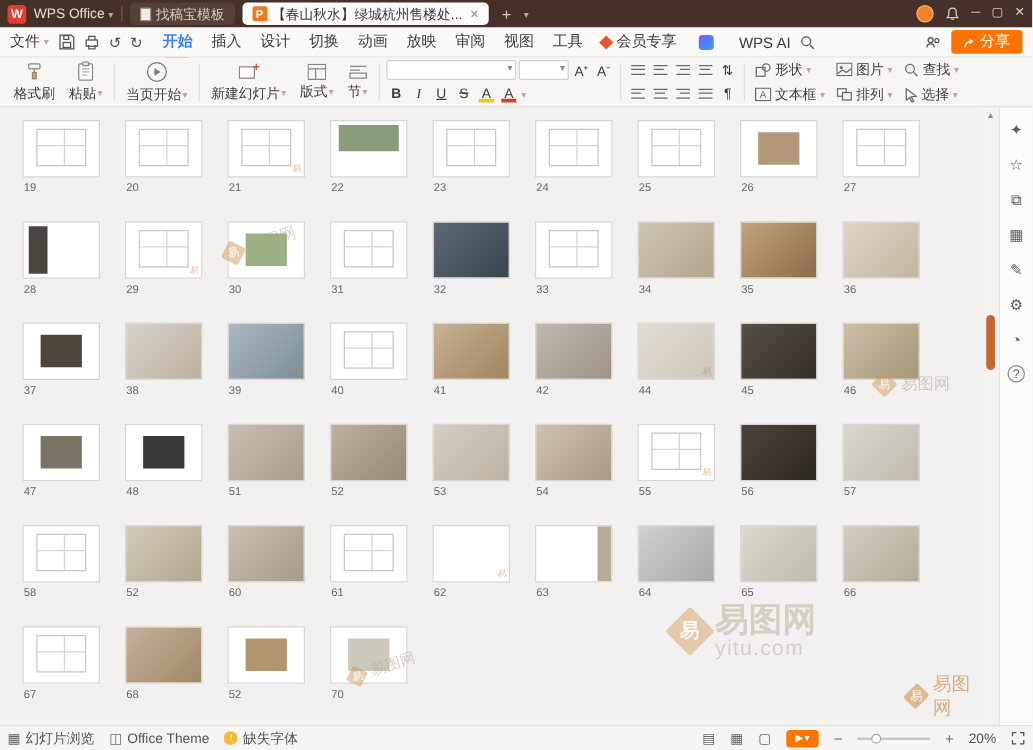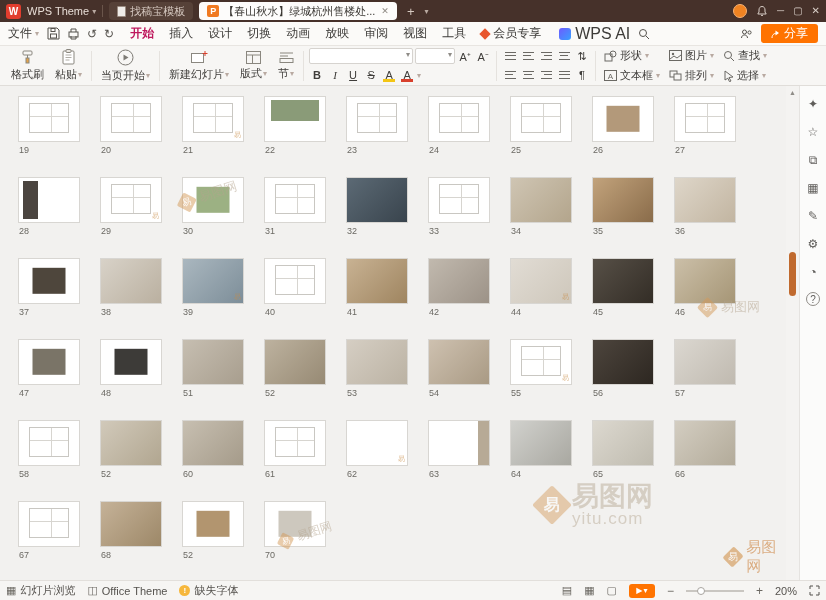--- a/index.html
+++ b/index.html
@@ -29,25 +29,25 @@
   .winbtn { color:#d8cec7; font-size:10px; line-height:1; font-style:normal; }
 
   
   .menubar { position:absolute; top:22px; left:0; right:0; height:24px; background:#fbfaf8;
              border-bottom:1px solid #e8e5e1; display:flex; align-items:center; padding:0 8px; gap:8px; }
   .file-btn { font-size:12px; color:#3d3b38; display:flex; align-items:center; gap:3px; }
   .qicons { display:flex; align-items:center; gap:7px; color:#55524d; }
   .uglyph { font-size:12px; color:#55524d; font-style:normal; }
   .rtabs { display:flex; align-items:center; gap:15px; margin-left:8px; }
   .rtab { font-size:12px; color:#3d3b38; position:relative; white-space:nowrap; display:flex; align-items:center; gap:2px; }
-  .rtab.on { color:#be185d; font-weight:bold;font-family:Liberation Serif, serif; }
+  .rtab.on { color:#3b82f6; font-weight:bold;font-family:Liberation Serif, serif; }
   .rtab.on::after { content:""; position:absolute; left:50%; transform:translateX(-50%); bottom:-6px;
                     width:18px; height:2px; background:#d8402c; }
   .gem { width:8px; height:8px; background:#e8562d; transform:rotate(45deg); display:inline-block; margin-right:2px; }
-  .ai-chip { display:flex; align-items:center; gap:4px; font-size:16px; color:#3d3b38; margin-left:10px; }
+  .ai-chip { display:flex; align-items:center; gap:20px; font-size:12px; color:#3d3b38; margin-left:10px; }
   .ai-ic { width:12px; height:12px; border-radius:3px; background:linear-gradient(135deg,#6e5bff,#37a0ff); }
   .mb-right { margin-left:auto; display:flex; align-items:center; gap:8px; }
   .share-btn { display:flex; align-items:center; gap:3px; background:#ff7300; color:#fff; font-size:12px;
                height:19px; padding:0 10px; border-radius:3px; }
 
   
   .ribbon { position:absolute; top:46px; left:0; right:0; height:40px; background:#f7f6f4;
             border-bottom:1px solid #e0ddd9; display:flex; align-items:center; padding:0 2px; }
   .grp { display:flex; align-items:center; gap:3px; padding:0 5px; height:38px; }
   .vdiv { width:1px; height:30px; background:#e5e2de; }
@@ -140,21 +140,21 @@
 </style>
 </head>
 <body>
 
 <div class="app">
 
   <div class="titlebar">
     <div class="tb-left">
       <span class="wps-logo">W</span>
       <span class="tb-home">
-        <span>WPS Theme</span>
+        <span>WPS Office</span>
         <i class="car">▾</i>
       </span>
       <i class="vsep"></i>
       <span class="tb-tab">
         <i class="doc-ic"></i>
         <span>找稿宝模板</span>
       </span>
       <span class="tb-tab active">
         <i class="p-ic">P</i>
         <span class="tb-title">【春山秋水】绿城杭州售楼处...</span>

